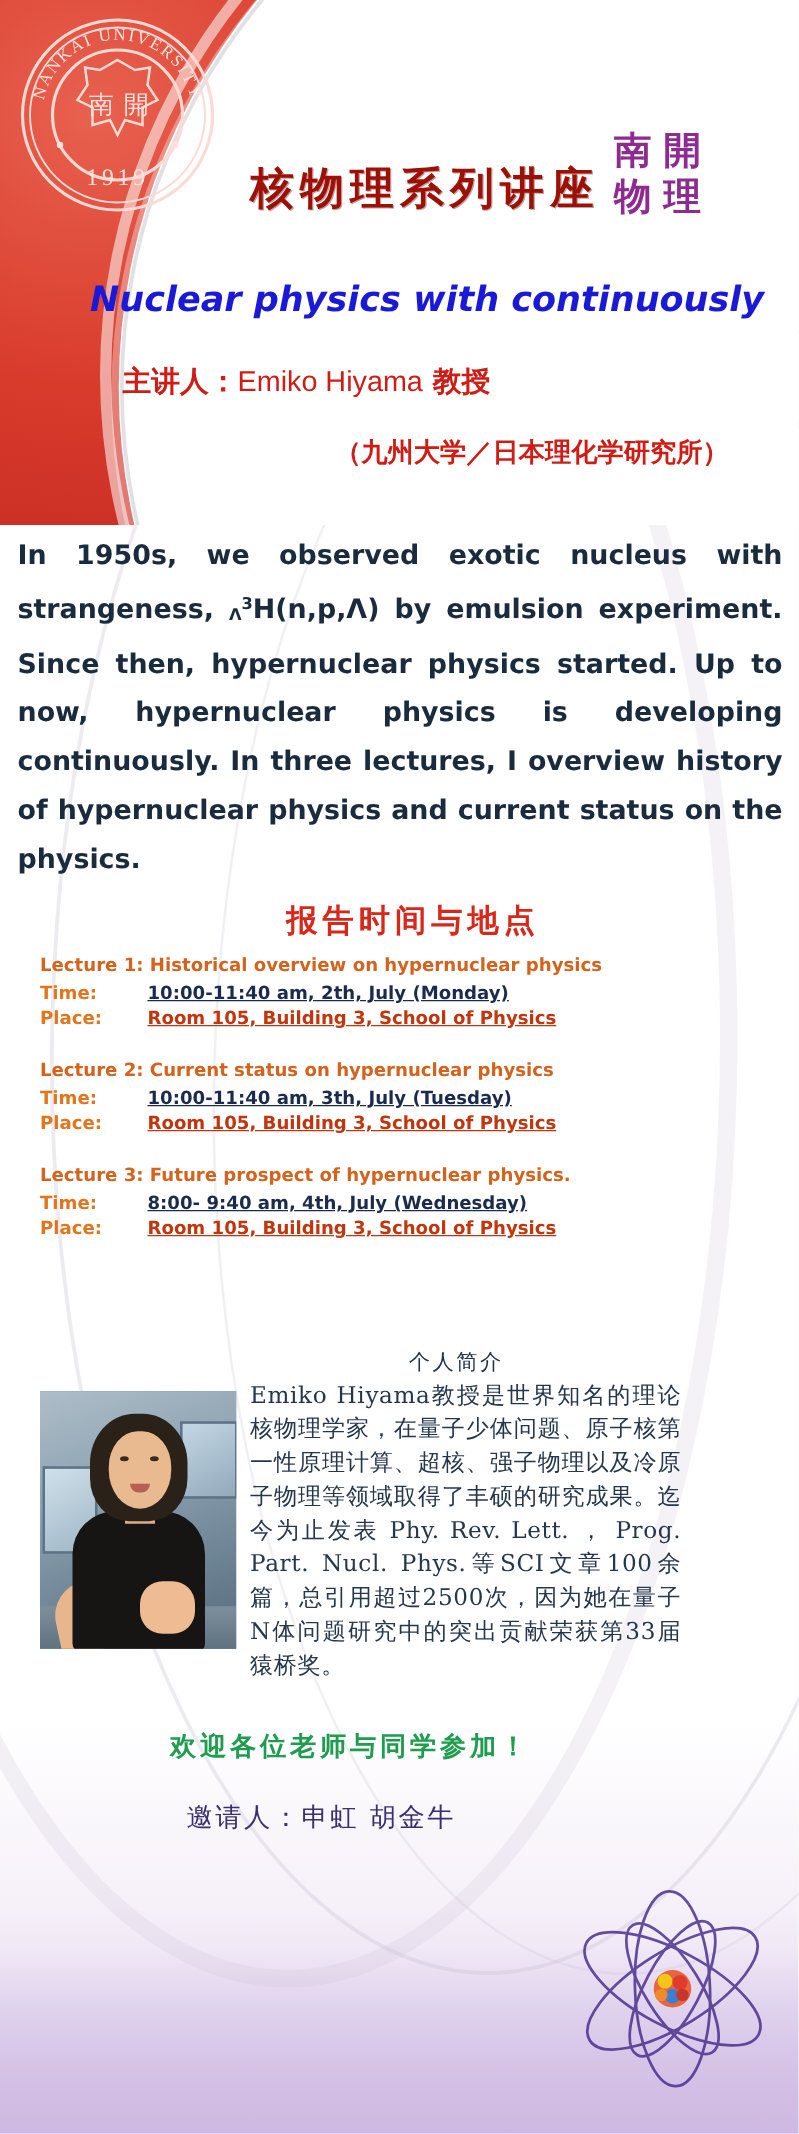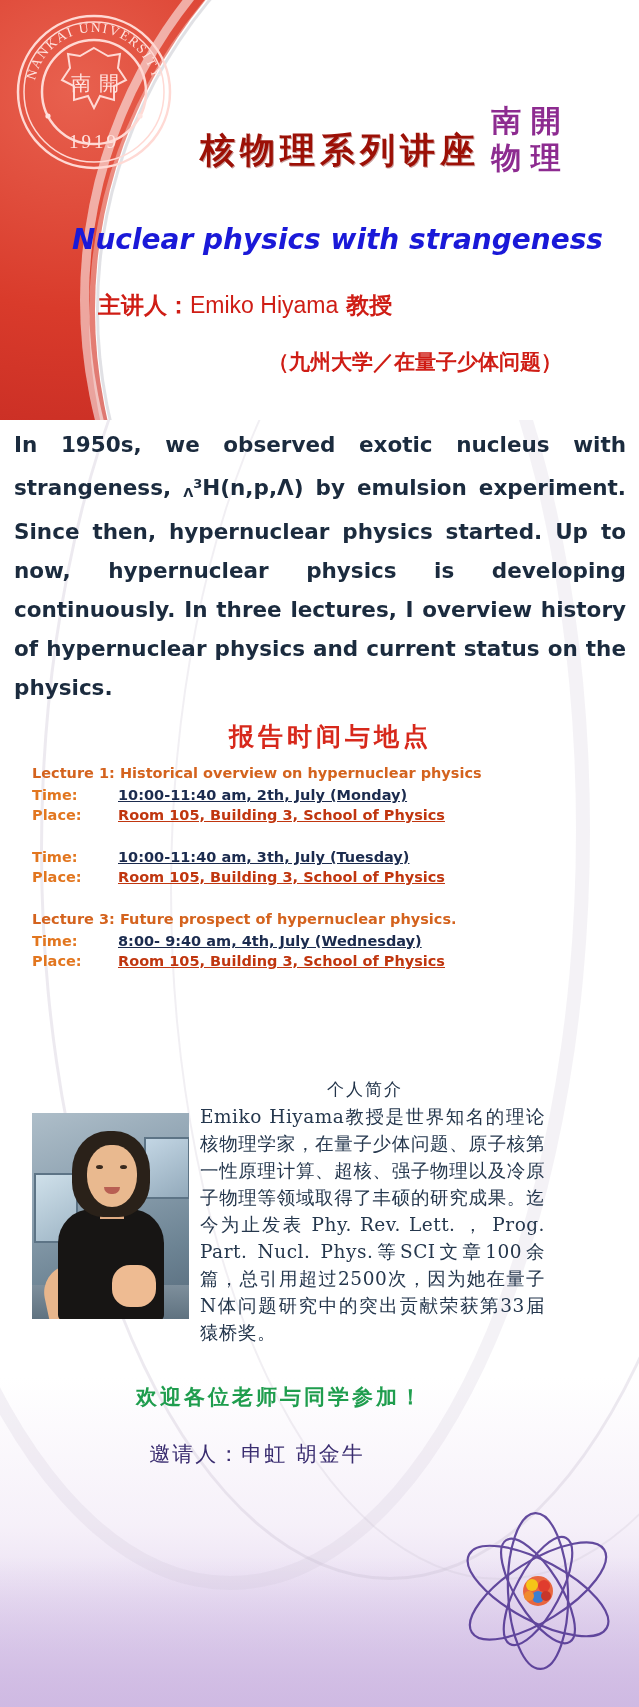--- a/index.html
+++ b/index.html
@@ -268,26 +268,26 @@
 
   <div class="title-cn">核物理系列讲座</div>
 
   <div class="nk-logo">
     <span>南</span>
     <span>開</span>
     <span>物</span>
     <span>理</span>
   </div>
 
-  <div class="title-en">Nuclear physics with strangeness</div>
+  <div class="title-en">Nuclear physics with continuously</div>
 
   <div class="speaker-line">
     <span>主讲人：</span><span class="en">Emiko Hiyama</span>&nbsp;<span>教授</span>
   </div>
-  <div class="affil-line">（九州大学／在量子少体问题）</div>
+  <div class="affil-line">（九州大学／日本理化学研究所）</div>
 
   <div class="abstract">
     <span>In 1950s, we observed exotic nucleus with strangeness, </span><sub>Λ</sub><sup>3</sup><span>H(n,p,Λ) by emulsion experiment. Since then, hypernuclear physics started.  Up to now, hypernuclear physics is developing continuously. In three lectures, I overview history of hypernuclear physics and current status on the physics.</span>
   </div>
 
   <div class="sched-head">报告时间与地点</div>
 
   <div class="sched">
 
     <div class="lec-block">
@@ -296,20 +296,21 @@
         <span class="lbl">Time:</span>
         <span class="val time">10:00-11:40 am, 2th, July (Monday)</span>
       </div>
       <div class="lec-row">
         <span class="lbl">Place:</span>
         <span class="val place">Room 105, Building 3, School of Physics</span>
       </div>
     </div>
 
     <div class="lec-block">
+      <div class="lec-title">Lecture 2:  Current status on hypernuclear physics</div>
       <div class="lec-row">
         <span class="lbl">Time:</span>
         <span class="val time">10:00-11:40 am, 3th, July (Tuesday)</span>
       </div>
       <div class="lec-row">
         <span class="lbl">Place:</span>
         <span class="val place">Room 105, Building 3, School of Physics</span>
       </div>
     </div>
 

